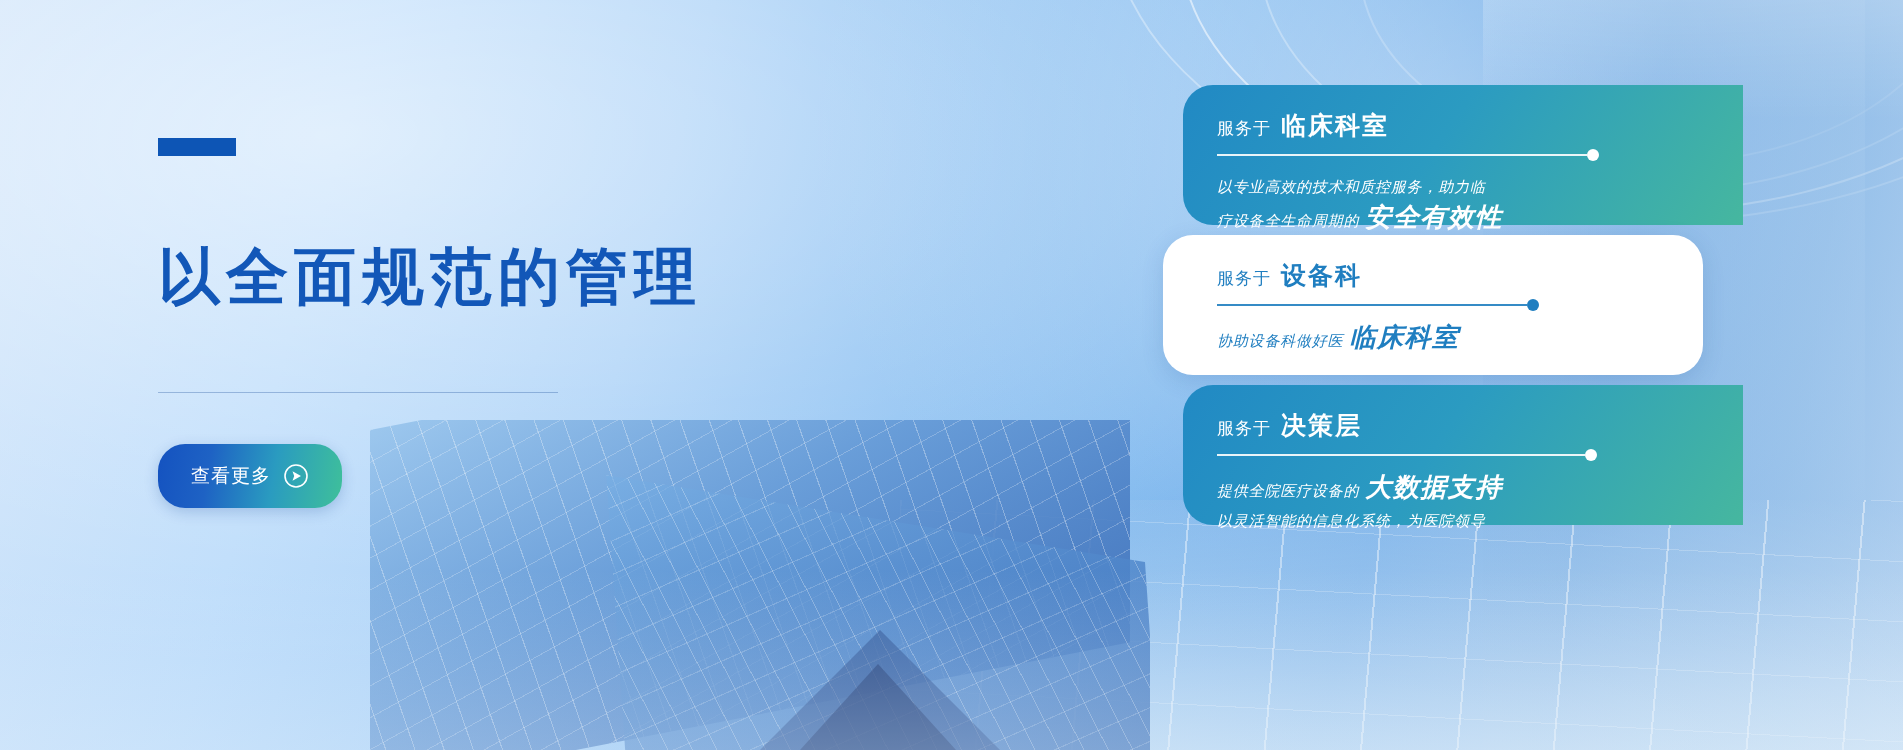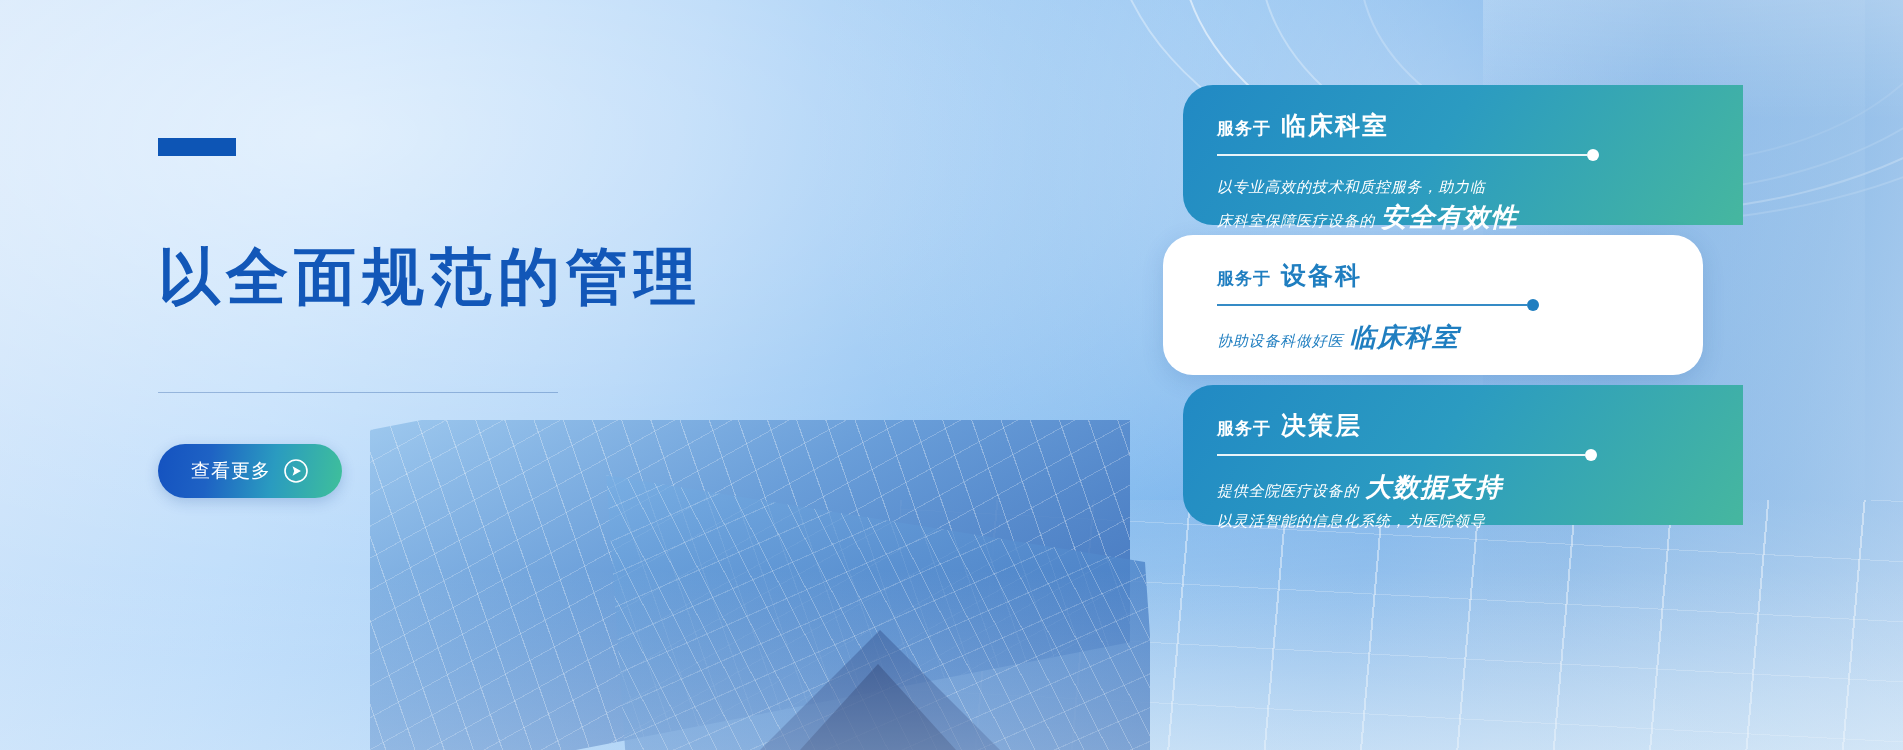--- a/index.html
+++ b/index.html
@@ -176,21 +176,21 @@
     top: 392px;
     width: 400px;
     height: 1px;
     background: rgba(40,90,160,0.35);
   }
   .cta {
     position: absolute;
     left: 0;
     top: 444px;
     width: 184px;
-    height: 54px;
+    height: 64px;
     border-radius: 27px;
     background: linear-gradient(100deg, #1452c0 0%, #1e62c4 28%, #2a9bc0 62%, #3fc09a 100%);
     display: flex;
     align-items: center;
     justify-content: center;
     gap: 12px;
     color: #ffffff;
     font-size: 19px;
     letter-spacing: 1px;
     cursor: pointer;
@@ -234,21 +234,21 @@
     left: -20px;
     padding-left: 54px;
   }
 
   .card-head {
     display: flex;
     align-items: baseline;
     gap: 10px;
     margin-bottom: 6px;
   }
-  .head-pre { font-size: 17px; font-weight: 700; letter-spacing: 1px; }
+  .head-pre { font-size: 17px; font-weight: 400; letter-spacing: 1px; }
   .head-main { font-size: 25px; font-weight: 700; letter-spacing: 2px; font-family: Liberation Serif, serif; }
 
   .divider-wrap {
     position: relative;
     height: 14px;
     margin: 4px 0 10px 0;
   }
   .divider-line {
     position: absolute;
     left: 0;
@@ -337,21 +337,21 @@
         <span class="head-pre">服务于</span>
         <span class="head-main">临床科室</span>
       </div>
       <div class="divider-wrap">
         <div class="divider-line"></div>
         <div class="divider-dot"></div>
       </div>
       <div class="card-body">
         <div class="line">以专业高效的技术和质控服务，助力临</div>
         <div class="line">
-          <span>床科室保障医疗设备的</span><span class="strong">安全有效性</span>
+          <span>疗设备全生命周期的</span><span class="strong">安全有效性</span>
         </div>
       </div>
     </div>
 
     <div class="card white">
       <div class="card-head">
         <span class="head-pre">服务于</span>
         <span class="head-main">设备科</span>
       </div>
       <div class="divider-wrap">

